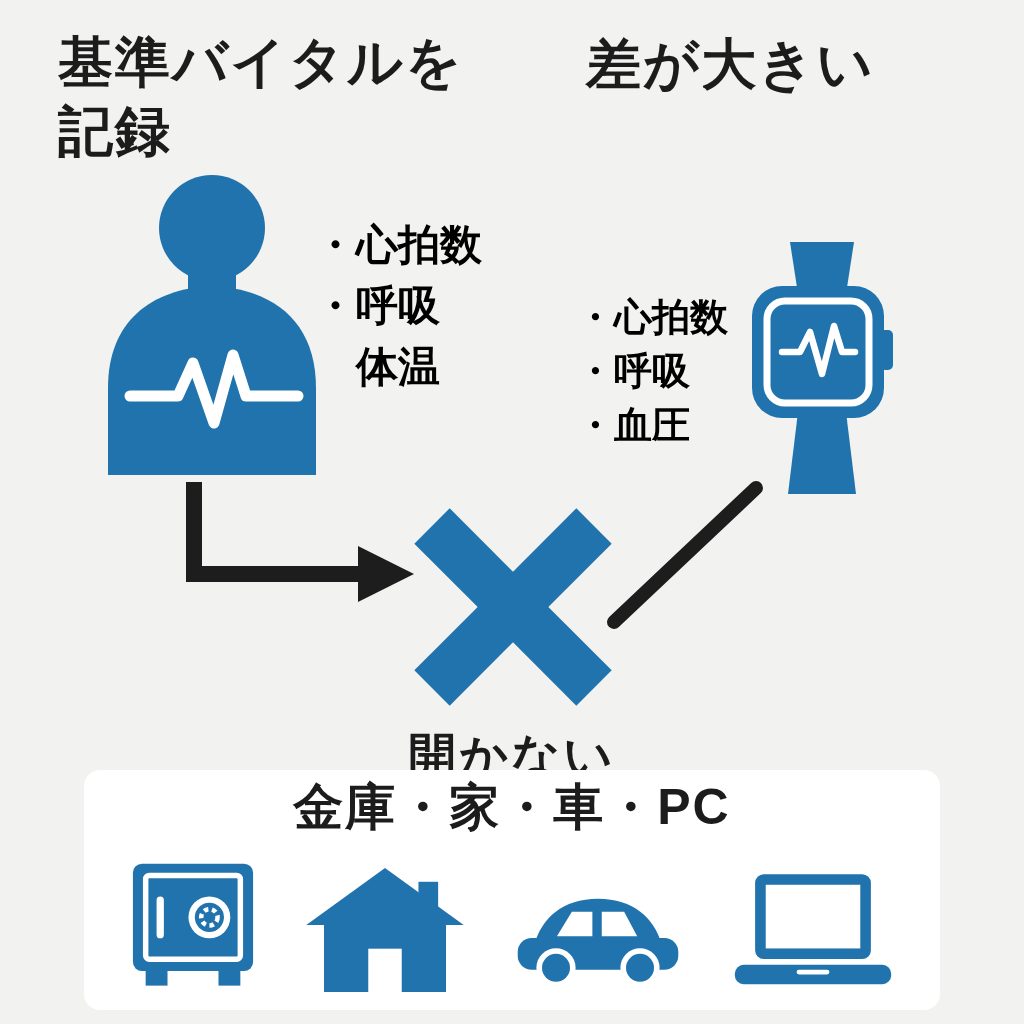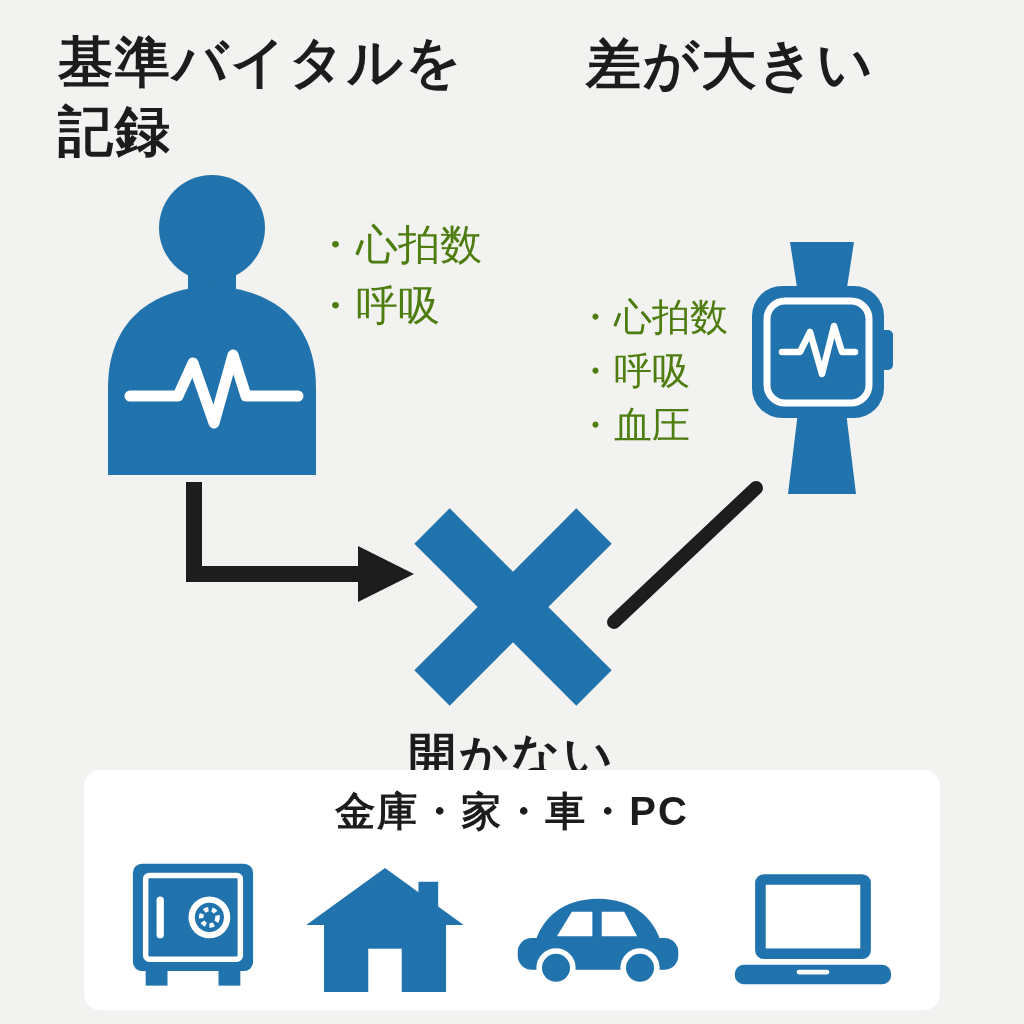--- a/index.html
+++ b/index.html
@@ -26,41 +26,41 @@
     left:614px;top:138px;
     width:252px;height:64px;
     border:7px solid #2173ad;
     border-radius:46px;
     background:#fdfdfd;
     display:flex;align-items:center;justify-content:center;
     font-size:42px;font-weight:bold;color:#2173ad;
     letter-spacing:1px;
   }
   .vitals{
-    font-weight:normal;
-    color:#4d7c0f;
+    font-weight:bold;
+    color:#000000;
   }
   .vitals .vital-item{white-space:pre;}
   #person-vitals{left:314px;top:214px;font-size:42px;line-height:61px;}
   #watch-vitals{left:576px;top:290px;font-size:38px;line-height:54px;}
   #result-label{
     left:312px;top:724px;width:400px;
     text-align:center;
     font-size:48px;font-weight:bold;
     letter-spacing:3px;
   }
   #device-panel{
     left:84px;top:770px;width:856px;height:240px;
     background:#ffffff;border-radius:16px;
   }
   #device-title{
     width:100%;
     text-align:center;
-    padding-top:14px;
-    font-size:40px;font-weight:bold;
+    padding-top:4px;
+    font-size:50px;font-weight:bold;
     letter-spacing:2px;
   }
   #device-icons{
     position:absolute;
     left:0;top:82px;width:856px;height:140px;
     display:flex;justify-content:space-between;align-items:flex-end;
     padding:0 45px;box-sizing:border-box;
   }
   svg{display:block;}
 </style>
@@ -80,20 +80,21 @@
   <svg class="abs" style="left:90px;top:170px;" width="250" height="305" viewBox="0 0 250 305">
     <circle cx="122" cy="58" r="53" fill="#2173ad"></circle>
     <rect x="98" y="88" width="48" height="36" fill="#2173ad"></rect>
     <path d="M18,305 L18,218 C18,152 60,119 122,116 C184,119 226,152 226,218 L226,305 Z" fill="#2173ad"></path>
     <polyline points="40,226 88,226 103,193 124,253 143,185 156,226 208,226" fill="none" stroke="#ffffff" stroke-width="11" stroke-linejoin="round" stroke-linecap="round"></polyline>
   </svg>
 
   <div class="abs vitals" id="person-vitals">
     <div class="vital-item">・心拍数</div>
     <div class="vital-item">・呼吸</div>
+    <div class="vital-item">　体温</div>
   </div>
 
   <div class="abs vitals" id="watch-vitals">
     <div class="vital-item">・心拍数</div>
     <div class="vital-item">・呼吸</div>
     <div class="vital-item">・血圧</div>
   </div>
 
   <svg class="abs" style="left:752px;top:242px;" width="142" height="255" viewBox="0 0 142 255">
     <polygon points="38,0 102,0 94,52 46,52" fill="#2173ad"></polygon>

